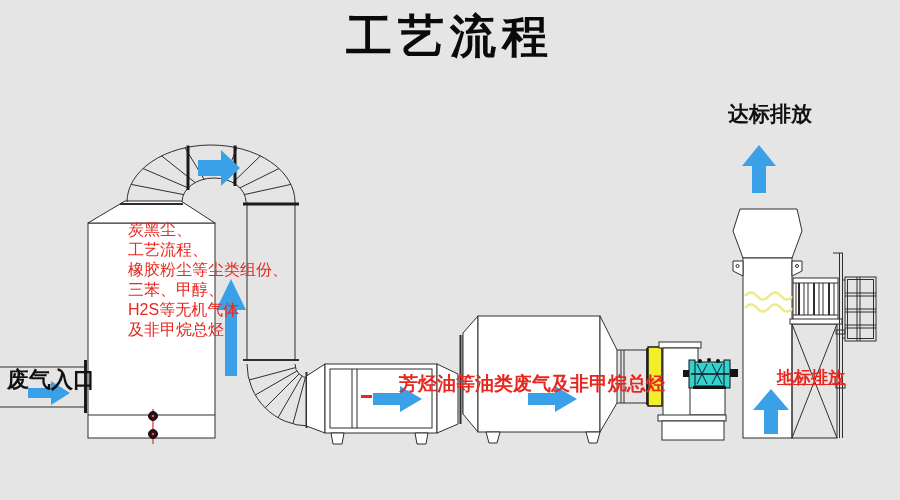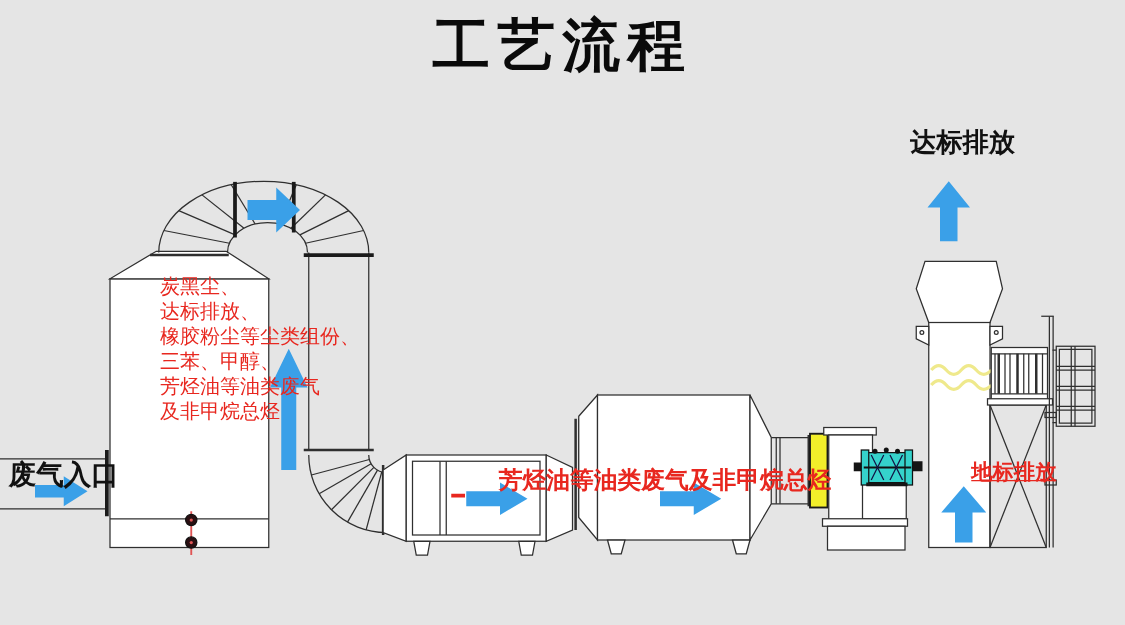--- a/index.html
+++ b/index.html
@@ -204,22 +204,22 @@
   <div class="lbl lbl-compliant">达标排放</div>
 
   <div class="lbl lbl-inlet">废气入口</div>
 
   <div class="lbl lbl-local red">地标排放</div>
 
   <div class="lbl lbl-stream red">芳烃油等油类废气及非甲烷总烃</div>
 
   <div class="pollutants">
     <div>炭黑尘、</div>
-    <div>达标排放、</div>
+    <div>工艺流程、</div>
     <div>橡胶粉尘等尘类组份、</div>
     <div>三苯、甲醇、</div>
-    <div>芳烃油等油类废气</div>
+    <div>H2S等无机气体</div>
     <div>及非甲烷总烃</div>
   </div>
 
   <div class="dash"></div>
 
 </div>
 
 </body></html>

